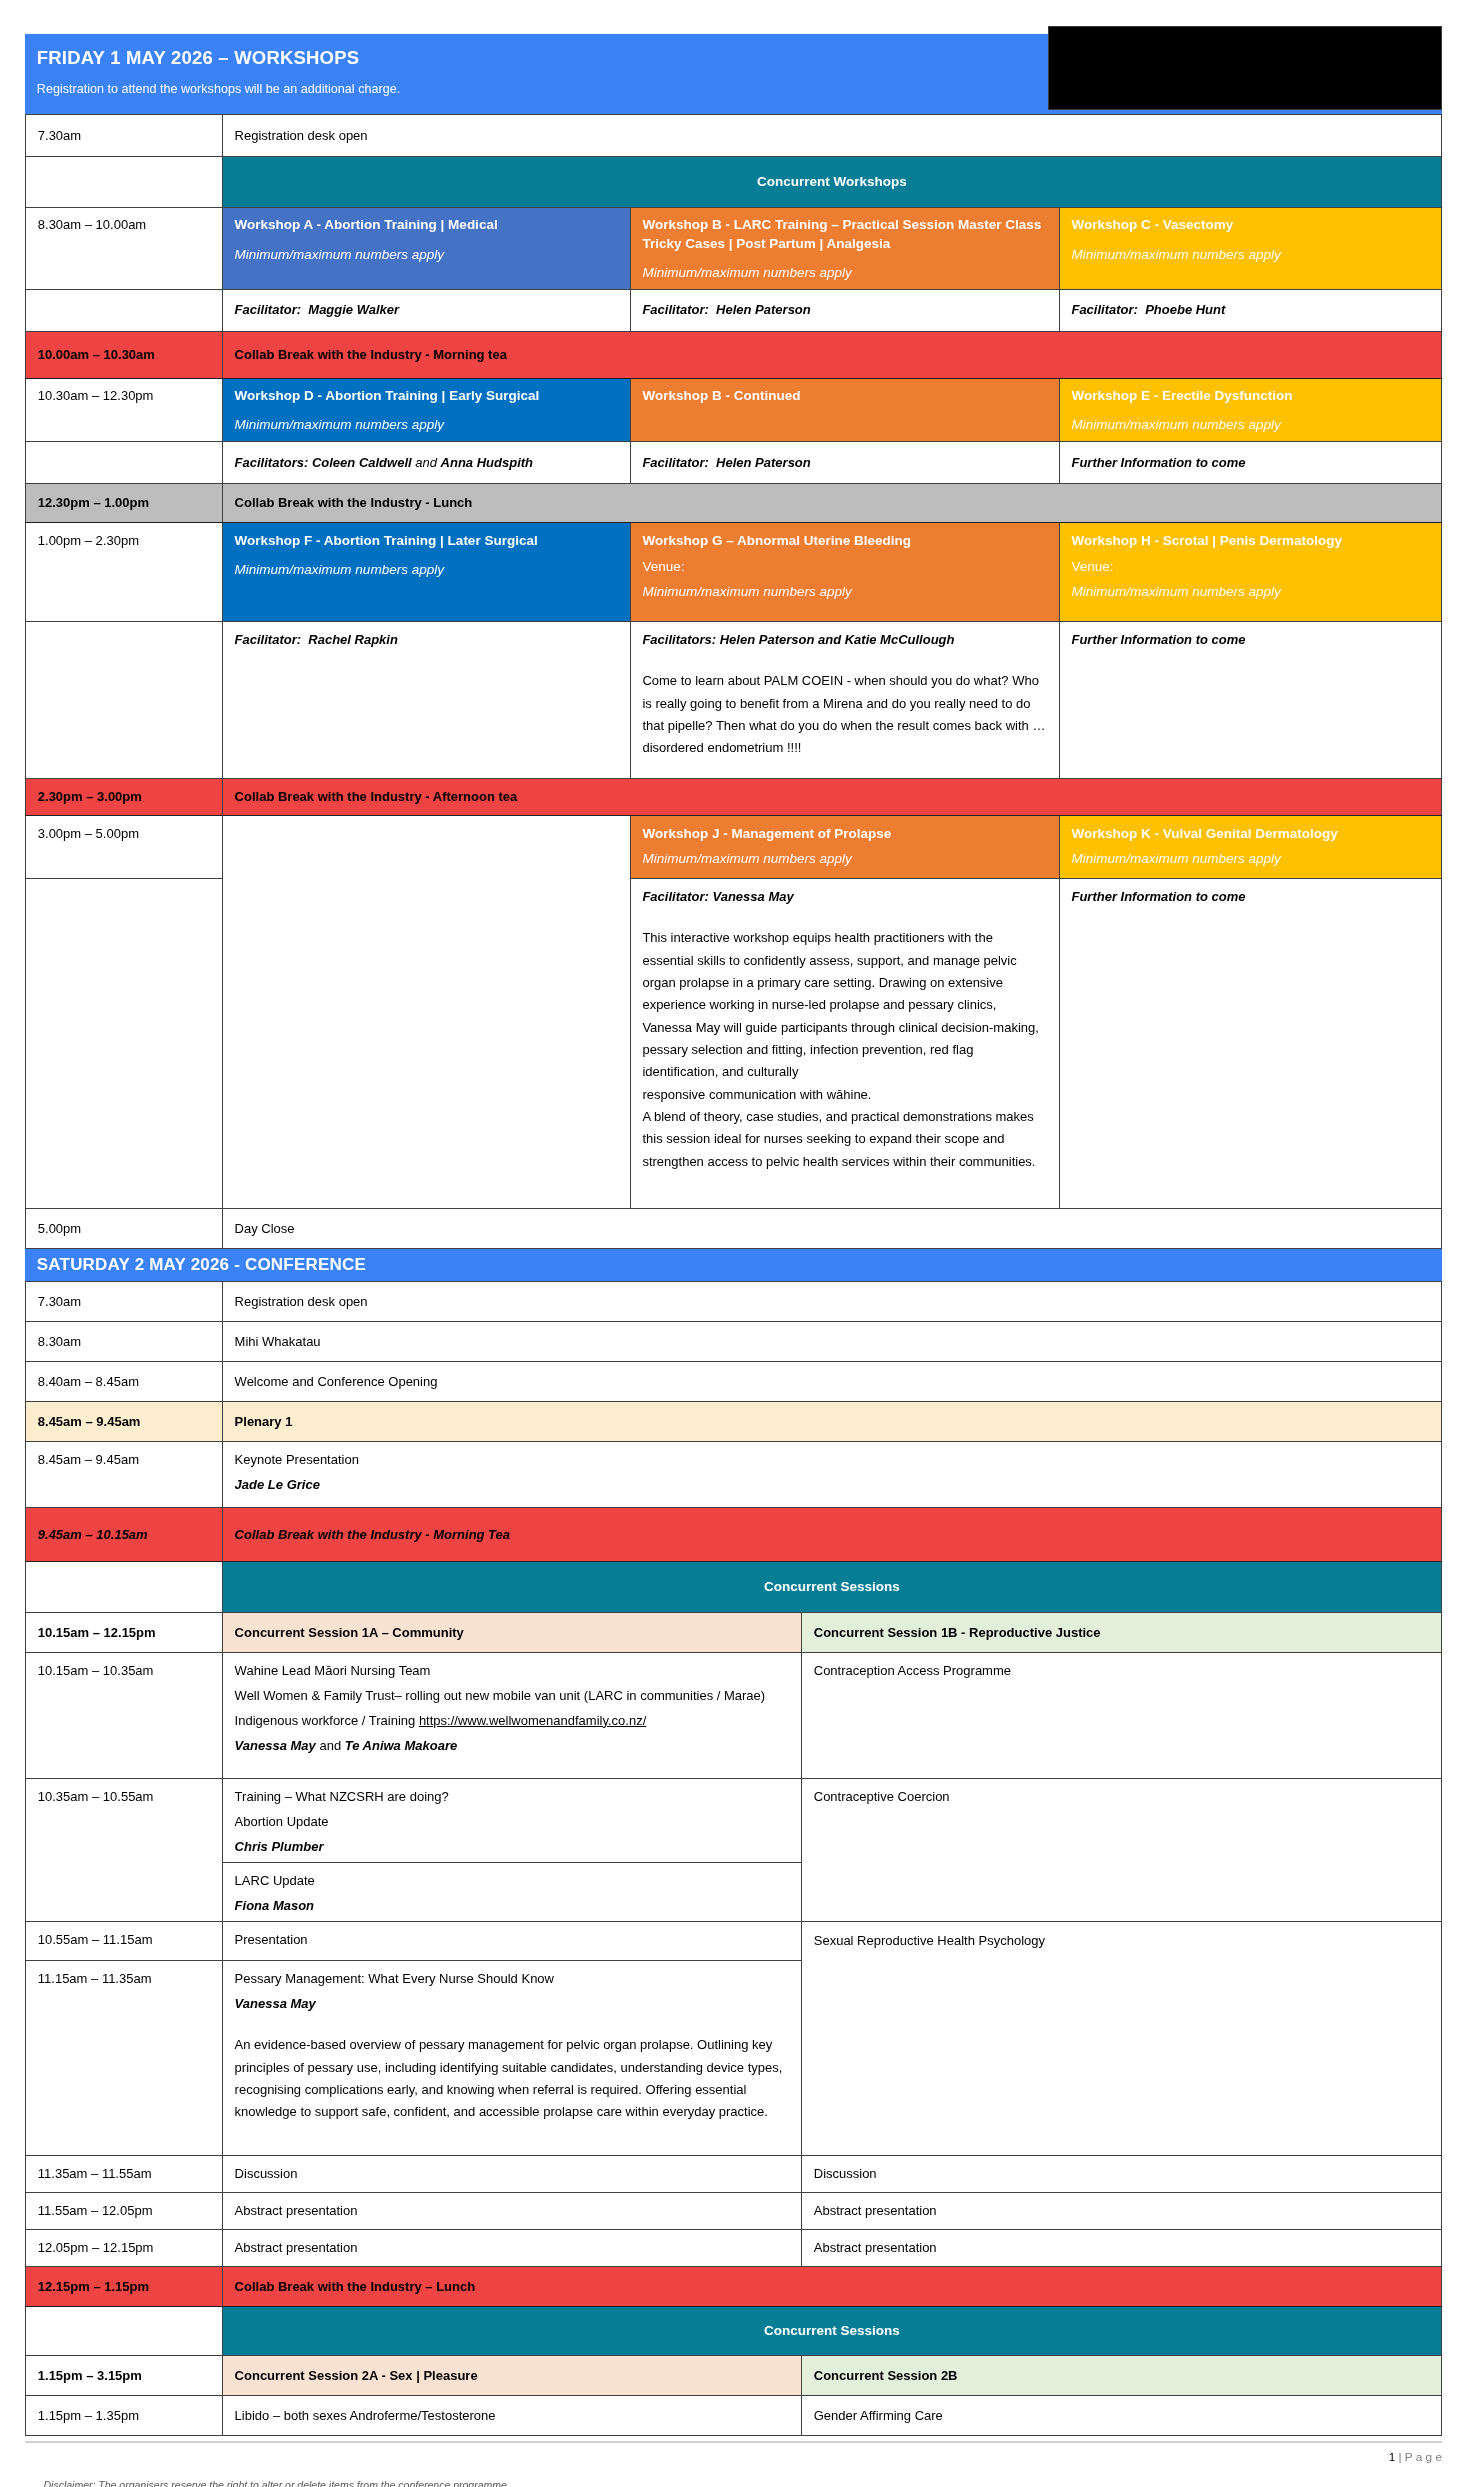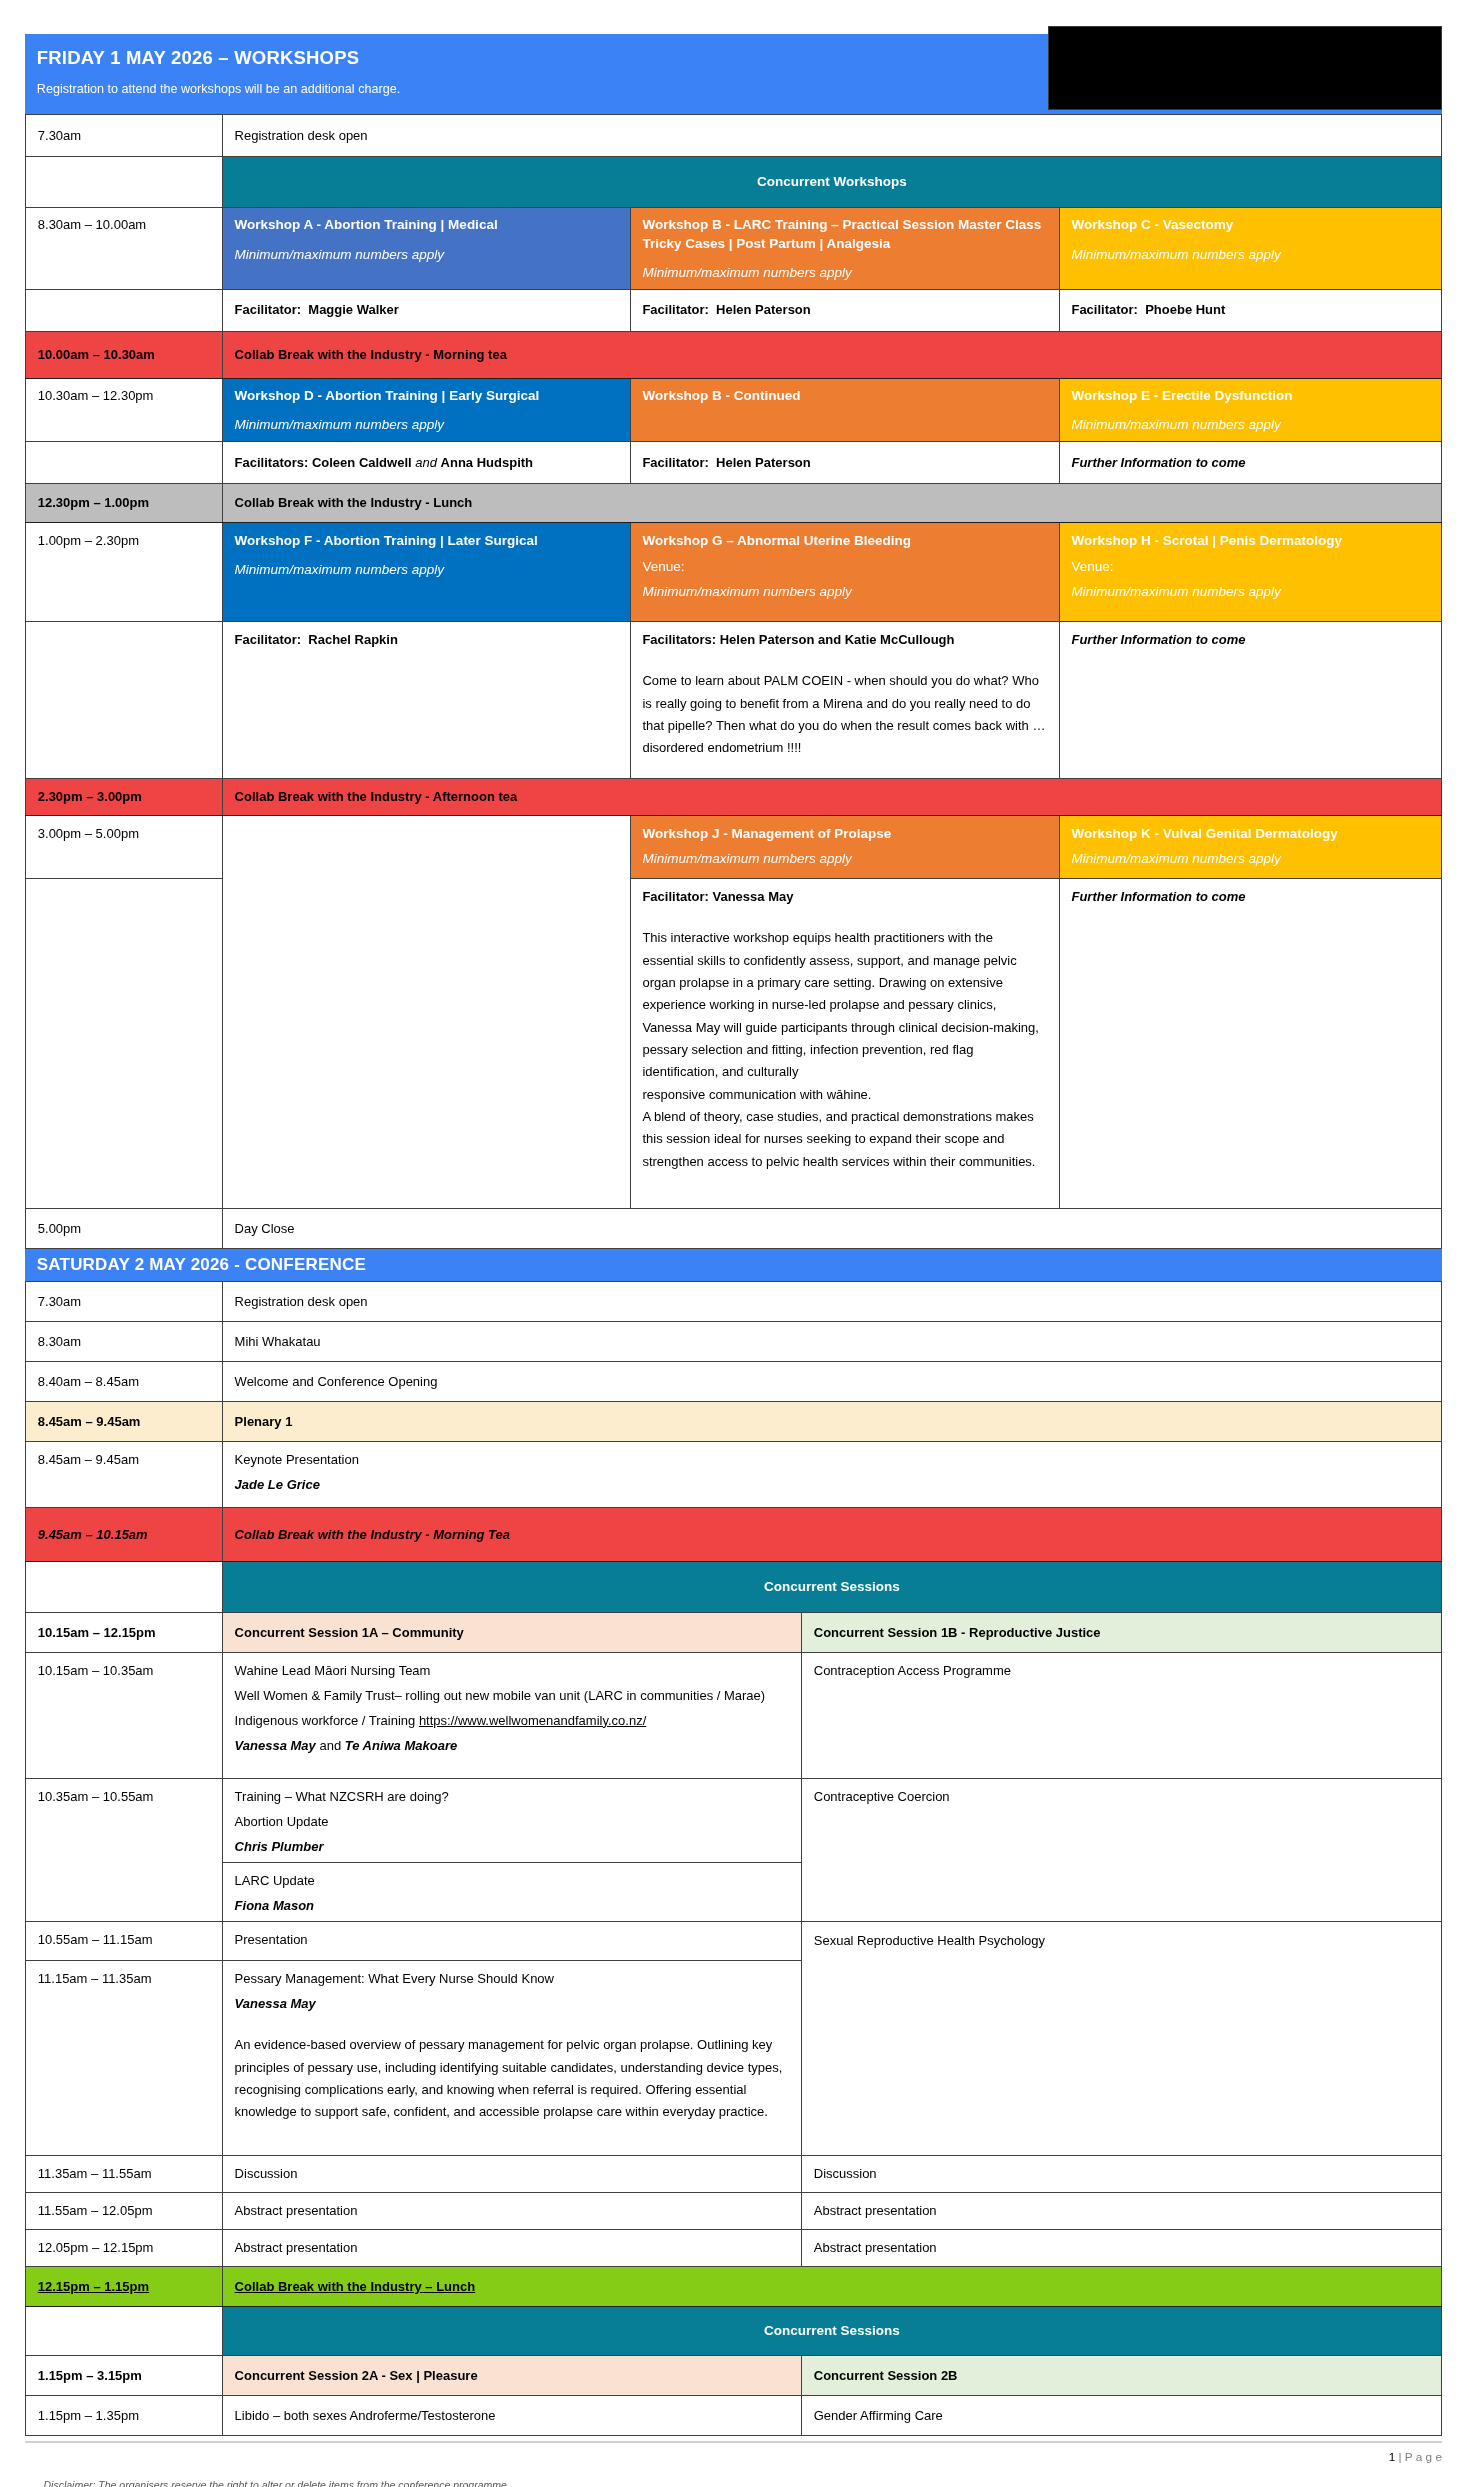--- a/index.html
+++ b/index.html
@@ -33,33 +33,33 @@
 
   
   tr.teal td.banner{background:#087E96; color:#fff; font-weight:bold;
     text-align:center; font-size:13.5px;}
   tr.teal{height:51px;}
 
   
   tr.break td{background:#ef4444; font-weight:bold;
     border-top:1.7px solid #1f1f1f; border-bottom:1.7px solid #1f1f1f;}
   tr.break.lunch td{background:#BDBDBD;}
-  tr.break.lunch-sat td{background:#84cc16;text-decoration:underline;}
+  tr.break.lunch-sat td{background:#ef4444;}
 
   
   .w-head{color:#fff; font-weight:bold; font-size:13.5px; vertical-align:top; padding-top:10px;}
   .bg-blue1{background:#4472C4;}
   .bg-blue2{background:#0070C0;}
   .bg-orange{background:#ED7D31;}
   .bg-yellow{background:#FFC000;}
   .w-note{display:block; font-style:italic; font-weight:normal; margin-top:11px;}
   .w-venue{display:block; font-weight:normal; margin-top:8.4px;}
 
   
-  .fac{font-weight:bold; }
+  .fac{font-weight:bold; font-style:italic;}
   .fac-conj{font-weight:normal; font-style:italic;}
   .further{font-weight:bold; font-style:italic;}
   .desc{font-weight:normal; font-style:normal; line-height:1.72; margin-top:22px;}
   .desc.tight{margin-top:0;}
 
   
   tr.plenary td{background:#FBEDCD; font-weight:bold;}
   .sess-a{background:#FAE2D3; font-weight:bold;}
   .sess-b{background:#E2EFDA; font-weight:bold;}
   .speaker{font-weight:bold; font-style:italic;}

